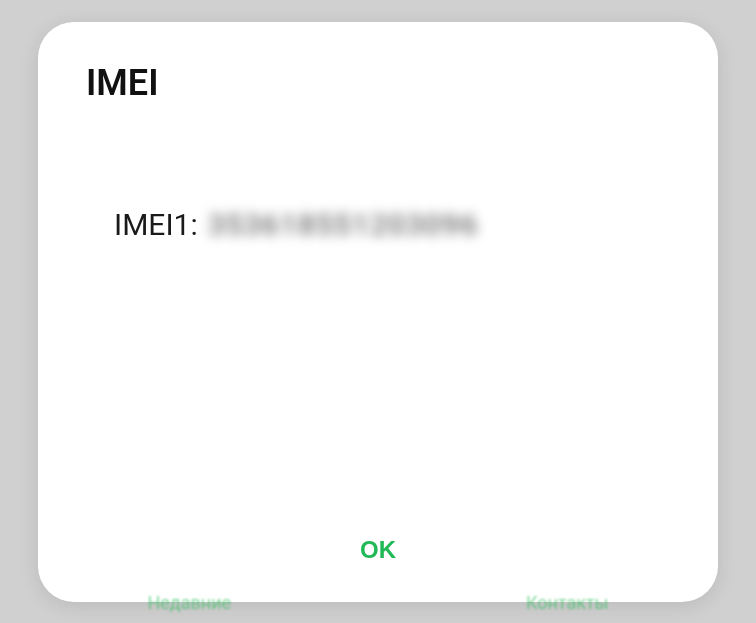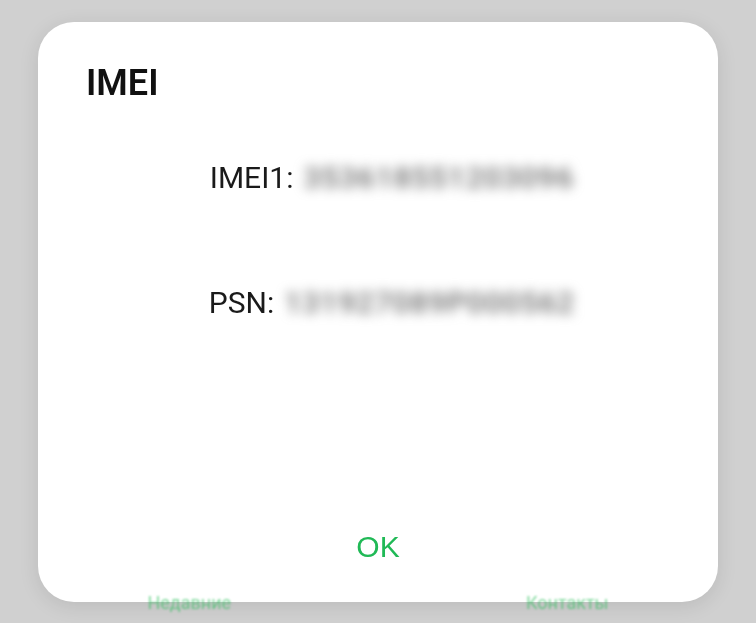--- a/index.html
+++ b/index.html
@@ -31,55 +31,55 @@
     }
     .dialog {
       background: #ffffff;
       border-radius: 36px;
       width: 680px;
       height: 580px;
       padding: 40px 48px 28px 48px;
       display: flex;
       flex-direction: column;
       box-shadow: 0 4px 20px rgba(0,0,0,0.1);
+      gap: 47px;
     }
     .dialog-title {
       font-size: 36px;
       font-weight: 600;
       color: #111;
       margin-bottom: 56px;
     }
     .info-rows {
       flex: 1;
       display: flex;
       flex-direction: column;
       gap: 90px;
       padding-left: 28px;
     }
     .info-row {
       display: flex;
       align-items: baseline;
       font-size: 30px;
       color: #1a1a1a;
-      justify-content: center;
     }
     .info-label {
       margin-right: 10px;
       font-weight: 400;
     }
     .info-value {
       color: #6b6b6b;
       filter: blur(6px);
       letter-spacing: 1px;
       font-weight: 500;
     }
     .ok-button {
       align-self: center;
-      font-size: 30px;
-      font-weight: 400;
+      font-size: 24px;
+      font-weight: 700;
       color: #20b956;
       background: none;
       border: none;
       cursor: pointer;
       padding: 10px 30px;
       margin-top: 20px;
     }
   </style>
 </head>
 <body>
@@ -90,20 +90,16 @@
 </div>
 
 <div class="dialog">
   <div class="dialog-title">IMEI</div>
 
   <div class="info-rows">
     <div class="info-row">
       <span class="info-label">IMEI1:</span>
       <span class="info-value">353618551203096</span>
     </div>
-    <div class="info-row">
-      <span class="info-label">PSN:</span>
-      <span class="info-value">131927089P000562</span>
-    </div>
   </div>
 
   <button class="ok-button">OK</button>
 </div>
 
 </body></html>

